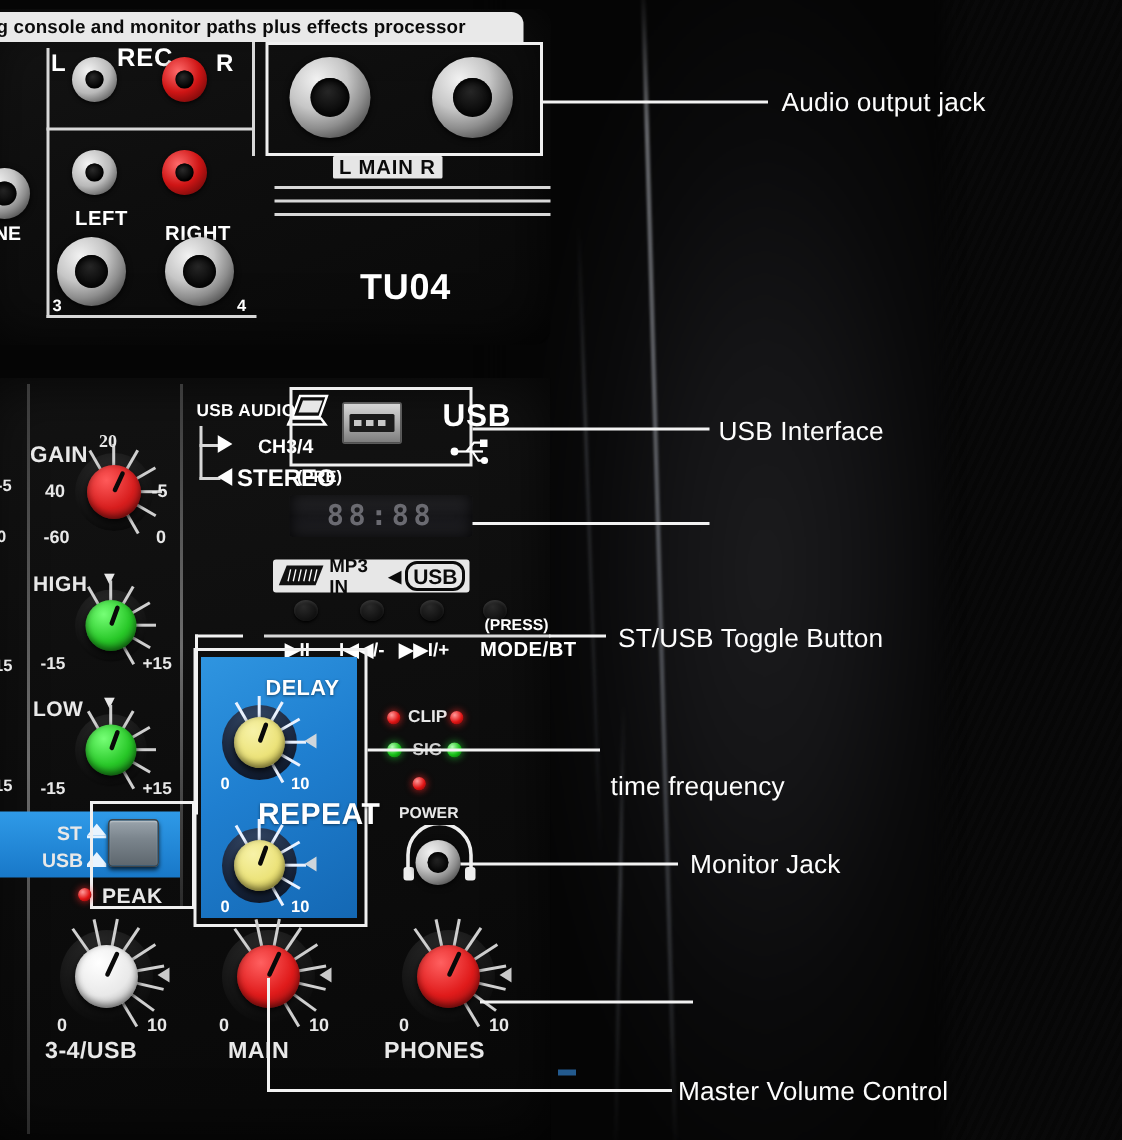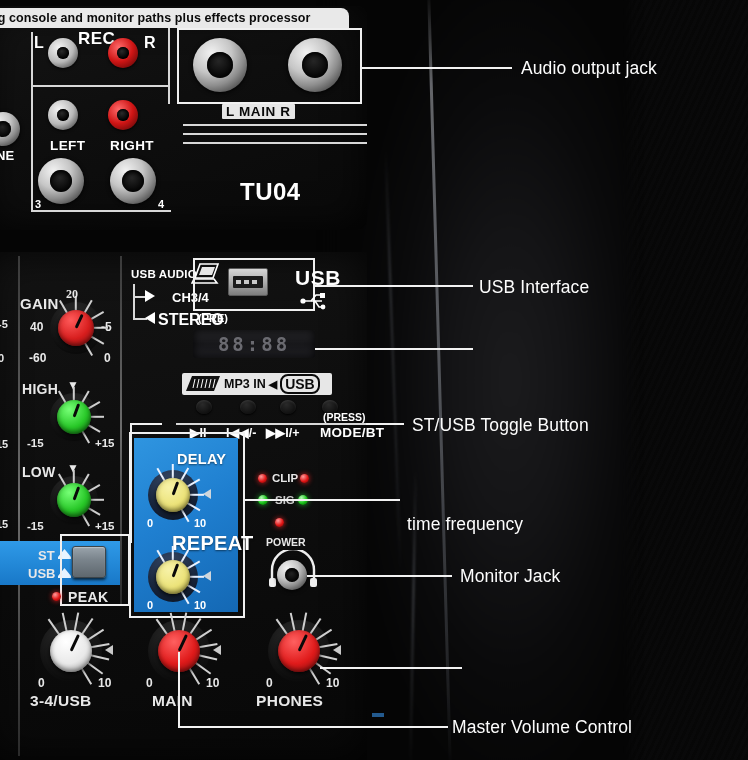--- a/index.html
+++ b/index.html
@@ -221,21 +221,21 @@
   <div class="ptxt" style="left:78px; top:29px; font-size:17px; letter-spacing:.5px;">REC</div>
   <div class="ptxt" style="left:144px; top:34px; font-size:16px;">R</div>
 
   <div class="rca" style="left:48px; top:38px; width:30px; height:30px;"></div>
   <div class="rca red" style="left:108px; top:38px; width:30px; height:30px;"></div>
 
   <div class="rca" style="left:48px; top:100px; width:30px; height:30px;"></div>
   <div class="rca red" style="left:108px; top:100px; width:30px; height:30px;"></div>
 
   <div class="ptxt" style="left:50px; top:138px; font-size:13.5px; letter-spacing:.4px;">LEFT</div>
-  <div class="ptxt" style="left:110px; top:138px; font-size:13.5px; letter-spacing:.4px;">RIGHT</div>
+  <div class="ptxt" style="left:110px; top:148px; font-size:13.5px; letter-spacing:.4px;">RIGHT</div>
 
   <div class="trs" style="left:38px; top:158px; width:46px; height:46px;"></div>
   <div class="trs" style="left:110px; top:158px; width:46px; height:46px;"></div>
   <div class="ptxt" style="left:35px; top:198px; font-size:11px;">3</div>
   <div class="ptxt" style="left:158px; top:198px; font-size:11px;">4</div>
 
   <div class="wline" style="left:168px; top:28px; width:2px; height:76px;"></div>
   <div class="outline-box" style="left:177px; top:28px; width:185px; height:76px;"></div>
 
   <div class="trs" style="left:193px; top:38px; width:54px; height:54px;"></div>
@@ -294,21 +294,21 @@
     <path d="M11 9 L16 3 H22" stroke="#fff" stroke-width="1.5" fill="none"></path>
     <path d="M15 9 L19 15 H23" stroke="#fff" stroke-width="1.5" fill="none"></path>
     <rect x="20" y="1" width="5" height="5" fill="#fff"></rect>
     <circle cx="23" cy="15" r="2.4" fill="#fff"></circle>
   </svg>
 
   <div class="display-screen" style="left:193px; top:330px; width:122px; height:28px;">
     <div class="seg" style="font-size:19px;">88:88</div>
   </div>
 
-  <div class="mp3badge" style="left:182px; top:373px; width:150px; height:22px;">
+  <div class="mp3badge" style="left:182px; top:373px; width:131px; height:22px;">
     <svg width="36" height="18" viewBox="0 0 36 18">
       <polygon points="7,1 35,1 29,16 1,16" fill="#111"></polygon>
       <g stroke="#fff" stroke-width="1">
         <line x1="10" y1="4" x2="8" y2="13"></line>
           <line x1="14" y1="4" x2="12" y2="13"></line>
         <line x1="18" y1="4" x2="16" y2="13"></line>
           <line x1="22" y1="4" x2="20" y2="13"></line>
         <line x1="26" y1="4" x2="24" y2="13"></line>
           <line x1="30" y1="4" x2="28" y2="13"></line>
       </g>

